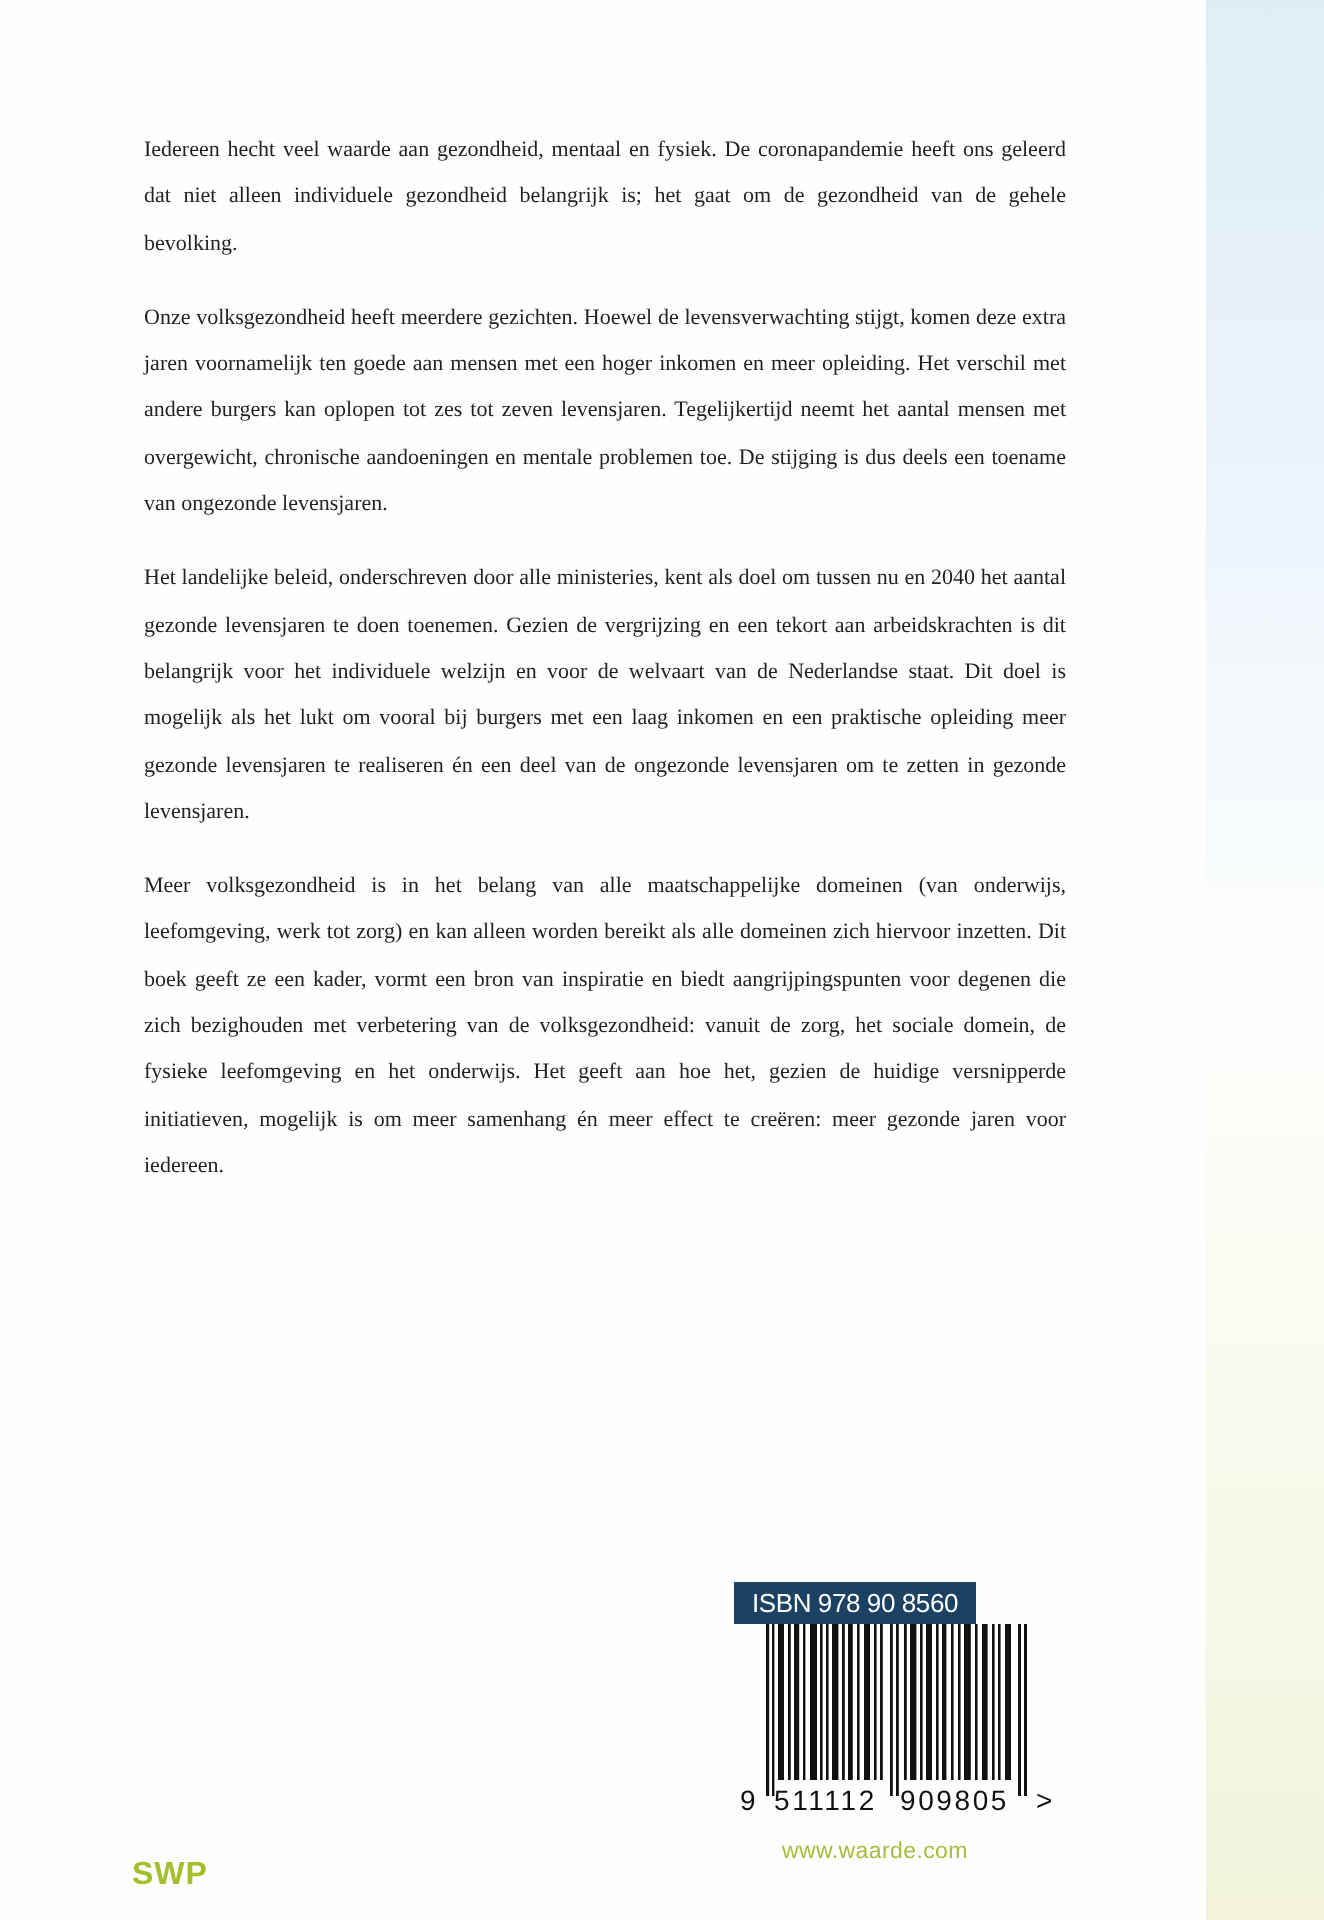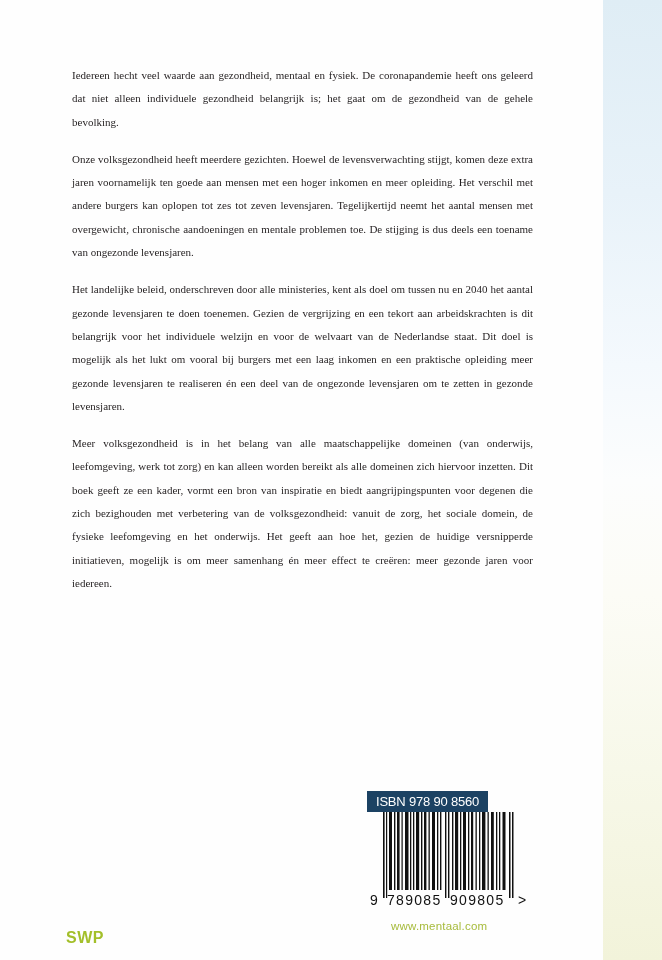--- a/index.html
+++ b/index.html
@@ -152,20 +152,20 @@
     <rect x="113" y="0" width="1.3" height="78"></rect>
     <rect x="116" y="0" width="1.3" height="78"></rect>
     <rect x="119.5" y="0" width="3" height="78"></rect>
     <rect x="126" y="0" width="1.5" height="86"></rect>
     <rect x="129" y="0" width="1.5" height="86"></rect>
   </g>
 </svg>
 
 <div class="barcode-digits">
   <span style="left:0px">9</span>
-  <span style="left:17px;letter-spacing:1.3px">789085</span>
+  <span style="left:17px;letter-spacing:1.3px">511112</span>
   <span style="left:80px;letter-spacing:1.3px">909805</span>
   <span style="left:148px">&gt;</span>
 </div>
 
-<div class="url">www.mentaal.com</div>
+<div class="url">www.waarde.com</div>
 
 <div class="logo">SWP</div>
 
 </body></html>

